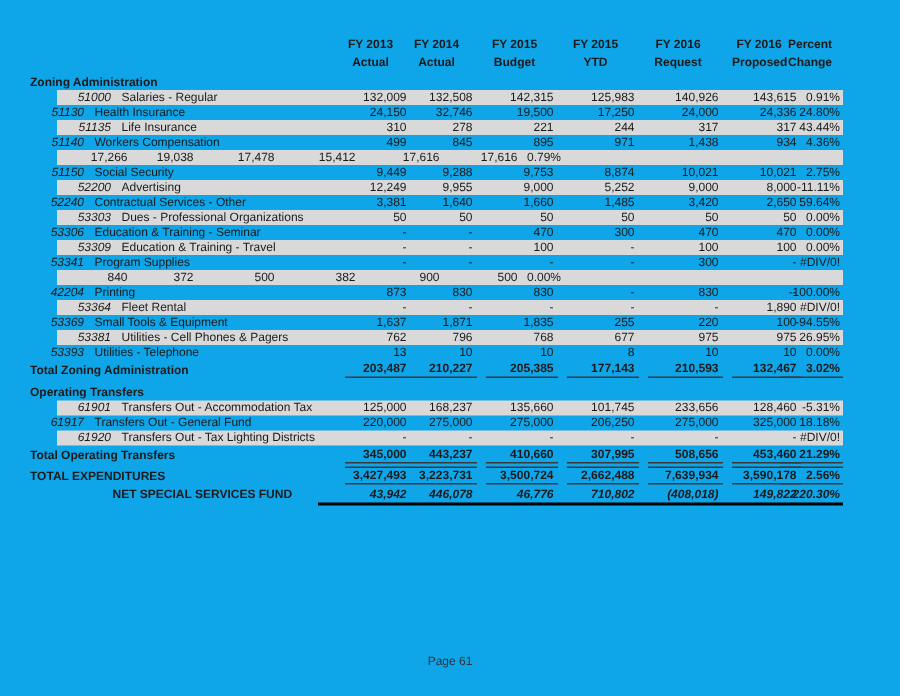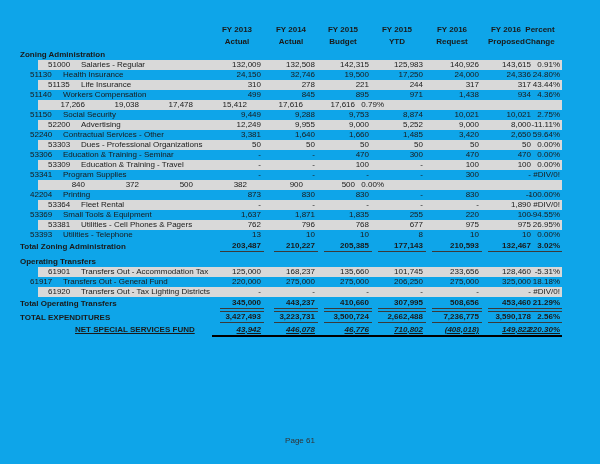--- a/index.html
+++ b/index.html
@@ -21,34 +21,34 @@
   .hcell{font-weight:bold;text-align:center;box-sizing:border-box;}
   .hcell span{display:block;line-height:12px;}
   .hcell.c1,.hcell.c2,.hcell.c3,.hcell.c4,.hcell.c5,.hcell.c6{padding-right:10px;}
 
   
   .row{display:flex;height:10px;line-height:10px;align-items:flex-end;}
   .row.section{font-weight:bold;}
   .row.gap{margin-top:5px;}
   .row.shaded{background:var(--shade);margin-left:18px;}
   .lbl{flex:1;display:flex;min-width:0;white-space:nowrap;overflow:hidden;}
-  .code{width:26px;margin-left:10px;flex:none;}
+  .code{font-style:italic;width:26px;text-align:right;margin-left:10px;flex:none;}
   .name{margin-left:7px;}
   .lbl-plain{flex:1;white-space:nowrap;}
   .row.total,.row.grand{font-weight:bold;height:11px;line-height:10.5px;margin-top:1px;margin-bottom:1px;}
   .row.grand{margin-top:3px;}
-  .row.net{font-weight:bold;height:11px;line-height:10.5px;position:relative;text-decoration:underline;}
+  .row.net{font-weight:bold;height:11px;line-height:10.5px;position:relative;}
   .row.net .lbl-plain{padding-left:55px;}
   .row.net .cell{font-style:italic;}
   .row.net::after{content:"";position:absolute;left:192px;right:0;bottom:-2px;height:2.5px;background:var(--netrule);}
 
   
   .cell{box-sizing:border-box;text-align:right;padding-right:3px;white-space:nowrap;flex:none;}
   .c1{width:44px;margin-left:6px;}
-  .c2{width:44px;margin-left:10px;}
+  .c2{width:44px;margin-left:0;}
   .c3{width:48px;margin-left:6px;}
   .c4{width:48px;margin-left:6px;}
   .c5{width:50px;margin-left:6px;}
   .c6{width:46px;margin-left:6px;}
   .c7{width:42px;margin-left:-14px;padding-right:2px;}
   .row.total .cell{border-bottom:1px solid var(--rule);}
   .row.grand .cell{border-top:1px solid var(--rule);border-bottom:1px solid var(--rule);}
 
   .footer{position:absolute;left:0;right:0;top:436px;text-align:center;color:#333;}
 </style>
@@ -378,21 +378,21 @@
         <div class="cell c5">508,656</div>
         <div class="cell c6">453,460</div>
         <div class="cell c7">21.29%</div>
       </div>
       <div class="row grand">
         <div class="lbl-plain">TOTAL EXPENDITURES</div>
         <div class="cell c1">3,427,493</div>
         <div class="cell c2">3,223,731</div>
         <div class="cell c3">3,500,724</div>
         <div class="cell c4">2,662,488</div>
-        <div class="cell c5">7,236,775</div>
+        <div class="cell c5">7,639,934</div>
         <div class="cell c6">3,590,178</div>
         <div class="cell c7">2.56%</div>
       </div>
       <div class="row net">
         <div class="lbl-plain">NET SPECIAL SERVICES FUND</div>
         <div class="cell c1">43,942</div>
         <div class="cell c2">446,078</div>
         <div class="cell c3">46,776</div>
         <div class="cell c4">710,802</div>
         <div class="cell c5">(408,018)</div>

